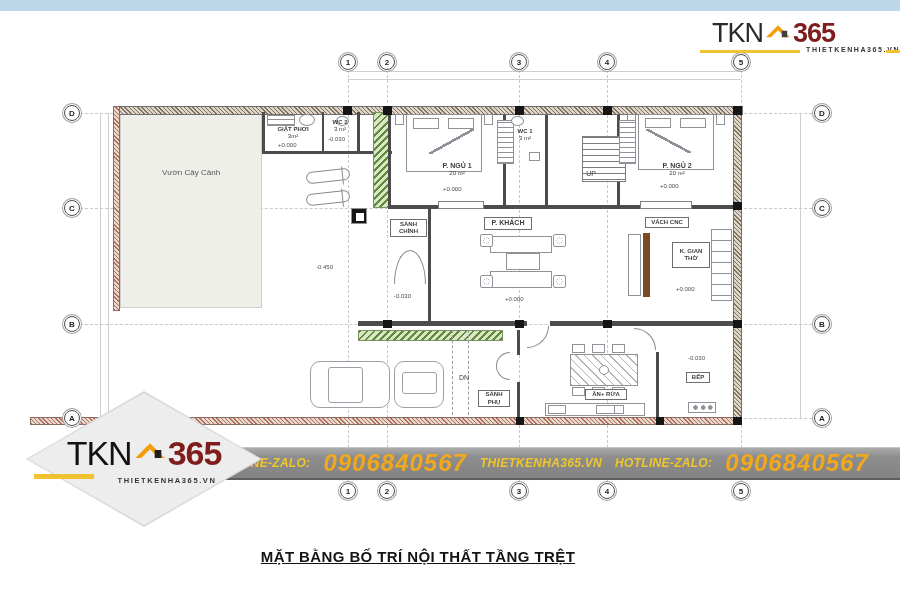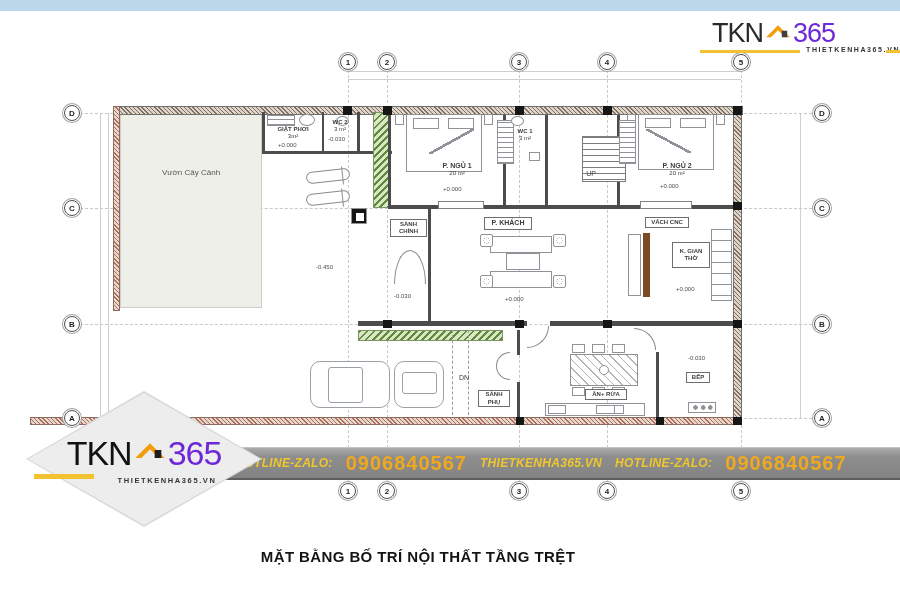--- a/index.html
+++ b/index.html
@@ -35,30 +35,30 @@
   .carcab{border:1px solid #9aa0a6;border-radius:3px;background:#fff;}
   .moto{border:1px solid #8a8a8a;border-radius:7px;background:#fff;z-index:2;}
   .arc{border:1px solid #8a8a8a;border-right:none;border-bottom:none;border-top-left-radius:100%;background:transparent;z-index:2;}
   .arcR{border:1px solid #8a8a8a;border-left:none;border-bottom:none;border-top-right-radius:100%;background:transparent;z-index:2;}
   .win{background:#fff;border:1px solid #828282;z-index:3;
        background-image:linear-gradient(to bottom,transparent 44%,#828282 44%,#828282 56%,transparent 56%);}
   
   .topbar{background:#bcd7ea;z-index:5;}
   .logo-big{display:flex;align-items:flex-end;gap:2px;z-index:8;}
   .tkn{font-weight:400;color:#2a2a2a;letter-spacing:-1px;}
-  .n365{font-weight:400;color:#6d28d9;letter-spacing:-1px;}
+  .n365{font-weight:700;color:#7f1d1d;letter-spacing:-1px;}
   .dom{font-weight:700;color:#333;letter-spacing:1.6px;z-index:8;}
   .ybar{background:#F2C230;z-index:8;}
   .diamond{clip-path:polygon(50% 0,100% 50%,50% 100%,0 50%);background:#d9d9d9;z-index:7;}
   .diamond-in{clip-path:polygon(50% 0,100% 50%,50% 100%,0 50%);background:#ededed;
               display:flex;flex-direction:column;align-items:center;justify-content:center;z-index:7;}
   .banner{background:linear-gradient(#ababab,#8d8d8d 30%,#838383);border-top:1px solid #c4c4c4;border-bottom:2px solid #5e5e5e;
           display:flex;align-items:center;justify-content:center;gap:13px;z-index:5;}
   .b-label{font-style:italic;font-weight:700;font-size:12px;color:#EFC62C;letter-spacing:.3px;white-space:nowrap;}
-  .b-phone{font-weight:800;font-size:20px;color:#F0A81E;letter-spacing:1px;white-space:nowrap;}
+  .b-phone{font-style:italic;font-weight:800;font-size:24px;color:#F0A81E;letter-spacing:1px;white-space:nowrap;}
   .chev{width:0;height:0;border-top:17px solid transparent;border-bottom:17px solid transparent;border-left:15px solid #fff;z-index:6;}
   .title{font-size:15px;font-weight:800;color:#141414;letter-spacing:.4px;text-align:center;z-index:4;white-space:nowrap;}
 </style>
 </head>
 <body>
 
 <div id="stage">
 
   <div class="abs topbar" style="left:0;top:0;width:900px;height:11px;"></div>
 
@@ -328,15 +328,15 @@
             <polygon points="1,15 12,4 23,15 18.5,15 12,8.5 5.5,15" fill="#F49D0B"></polygon>
             <rect x="15.5" y="9" width="5" height="6" fill="#1d1d1d"></rect>
           </svg>
       </span>
       <span class="n365">365</span>
     </div>
     <div class="dom" style="font-size:7.5px;margin-top:3px;margin-left:46px;">THIETKENHA365.VN</div>
   </div>
   <div class="abs ybar" style="left:34px;top:474px;width:60px;height:5px;z-index:8;"></div>
 
-  <div class="abs title" style="left:0;top:548px;width:836px;">MẶT BẰNG BỐ TRÍ NỘI THẤT TẦNG TRỆT</div>
+  <div class="abs title" style="left:0;top:548px;width:836px;text-decoration:underline;">MẶT BẰNG BỐ TRÍ NỘI THẤT TẦNG TRỆT</div>
 
 </div>
 
 </body></html>

